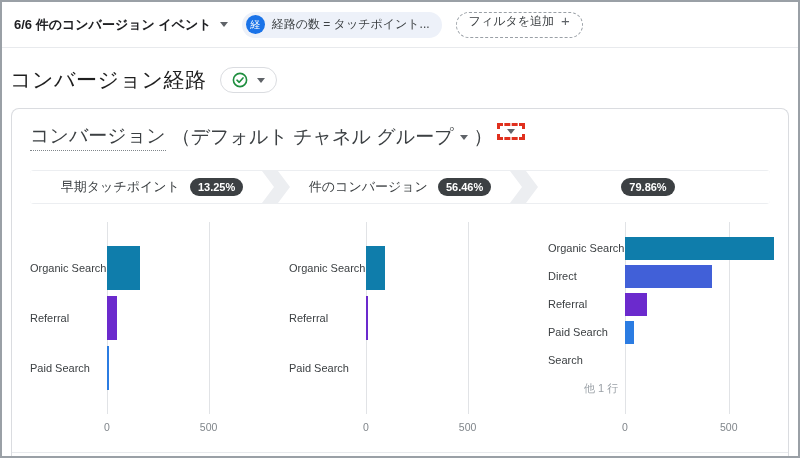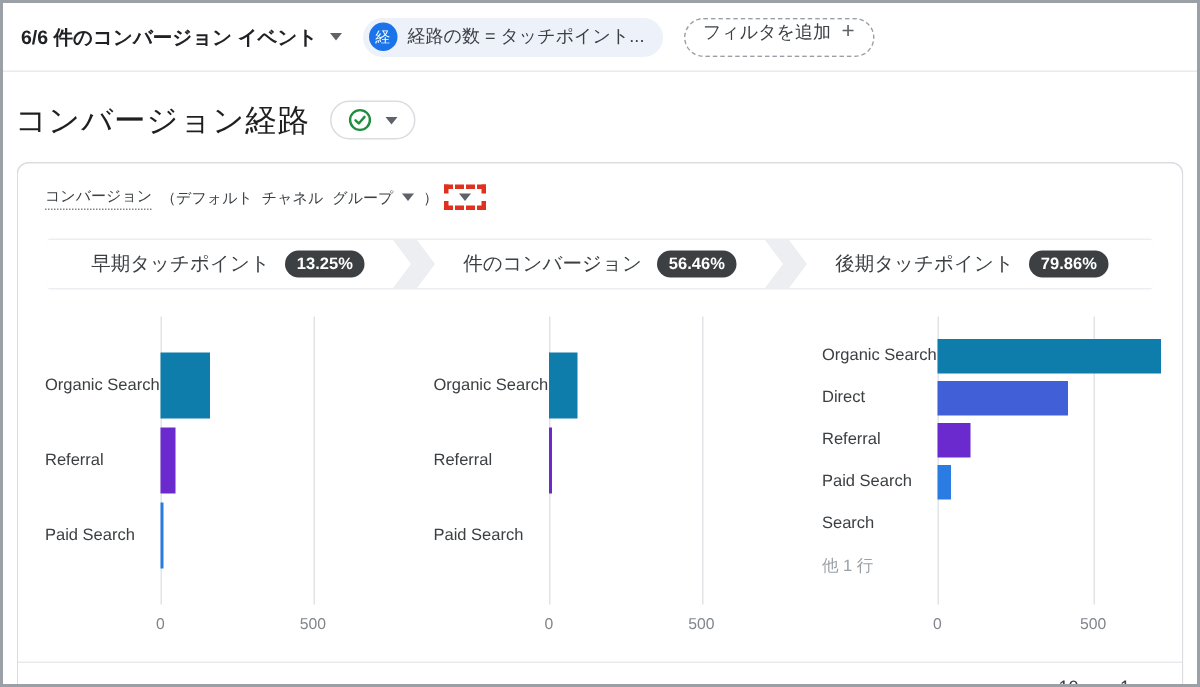--- a/index.html
+++ b/index.html
@@ -31,21 +31,21 @@
   .title-row{ display:flex; align-items:center; gap:14px; padding:18px 12px 14px 8px; }
   .title-row h1{ font-size:21px; font-weight:400; color:#1f1f1f; letter-spacing:.5px; }
   .check-pill{ display:flex; align-items:center; gap:9px; border:1px solid #dadce0;
     border-radius:14px; padding:4px 11px; cursor:pointer; background:#fff; }
   
   .card{
     margin:0 9px; height:357px;
     border:1px solid #dadce0; border-bottom:none; border-radius:8px 8px 0 0;
     padding:14px 18px 0; background:#fff; overflow:hidden;
   }
-  .dim-row{ display:flex; align-items:center; font-size:10px; color:#3c4043;font-family:Liberation Mono, monospace; }
+  .dim-row{ display:flex; align-items:flex-start; font-size:19px; color:#3c4043; }
   .dotted{ border-bottom:1px dotted #80868b; padding-bottom:1px; cursor:pointer; }
   .dim-detail{ display:flex; align-items:center; gap:6px; cursor:pointer; }
   .model-box{ display:inline-flex; align-items:center; gap:5px; margin-left:4px;
     border:3px dashed #e0301e; padding:3px 7px; cursor:pointer; }
   
   .bands{ display:flex; height:34px; margin:19px 0 18px; background:#eceef1;
     border-radius:4px; overflow:hidden; }
   .seg{ flex:1; position:relative; margin:1px 4px 1px 0; background:#fff;
     display:flex; align-items:center; justify-content:center; gap:10px;
     font-size:13px; color:#3c4043; white-space:nowrap;text-align:right; }
@@ -121,21 +121,20 @@
     <div class="bands">
       <div class="seg seg-first">
         <span>早期タッチポイント</span>
         <span class="badge">13.25%</span>
       </div>
       <div class="seg seg-mid">
         <span>件のコンバージョン</span>
         <span class="badge">56.46%</span>
       </div>
       <div class="seg seg-last">
-        <span>後期タッチポイント</span>
         <span class="badge">79.86%</span>
       </div>
     </div>
 
     <div class="charts">
       <div class="chart" style="width: 203px;">
           <div class="gridline" style="left: 77px; height: 192px;"></div>
           <div class="tick" style="left: 77px; top: 199px;">0</div>
           <div class="gridline" style="left: 178.613px; height: 192px;"></div>
           <div class="tick" style="left: 178.613px; top: 199px;">500</div>
@@ -164,21 +163,21 @@
           <div class="tick" style="left: 180.797px; top: 199px;">500</div>
           <div class="bar-label" style="top: 26px;">Organic Search</div>
           <div class="bar" style="left: 77px; top: 14.5px; width: 149.468px; height: 23px; background: rgb(15, 125, 171);"></div>
           <div class="bar-label" style="top: 54px;">Direct</div>
           <div class="bar" style="left: 77px; top: 42.5px; width: 87.1899px; height: 23px; background: rgb(65, 96, 216);"></div>
           <div class="bar-label" style="top: 82px;">Referral</div>
           <div class="bar" style="left: 77px; top: 70.5px; width: 21.5899px; height: 23px; background: rgb(107, 42, 205);"></div>
           <div class="bar-label" style="top: 110px;">Paid Search</div>
           <div class="bar" style="left: 77px; top: 98.5px; width: 8.71899px; height: 23px; background: rgb(43, 124, 226);"></div>
           <div class="bar-label" style="top: 138px;">Search</div>
-          <div class="bar-label muted" style="top: 166px;">他 1 行</div>
+          <div class="bar-label muted" style="top: 166px; margin-left: 36px;">他 1 行</div>
         </div>
     </div>
 
     <div class="divider"></div>
 
     <div class="pagination">
 
       <div class="rows-select">
         <span>10</span>
 

